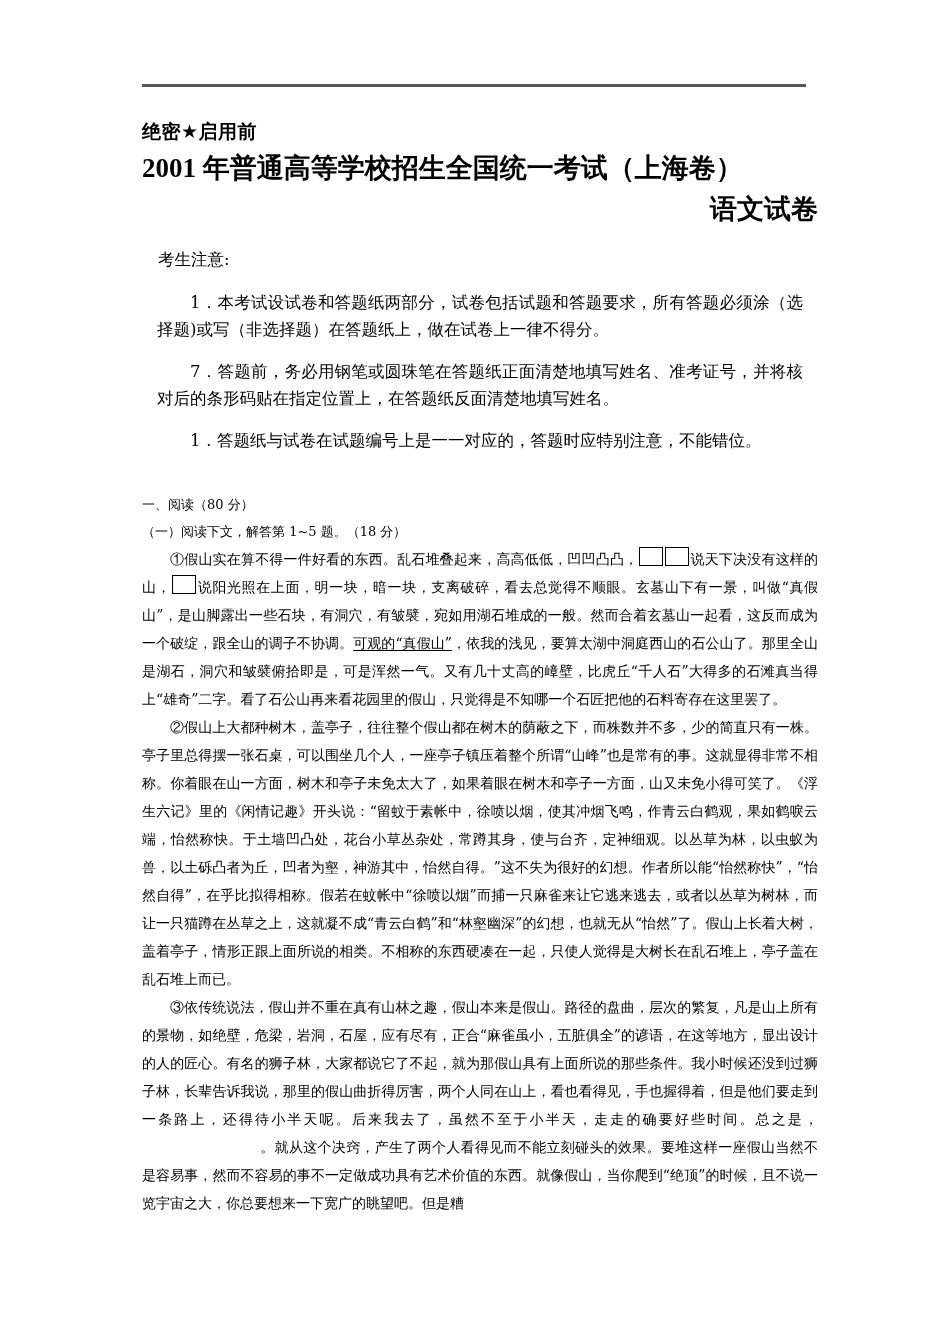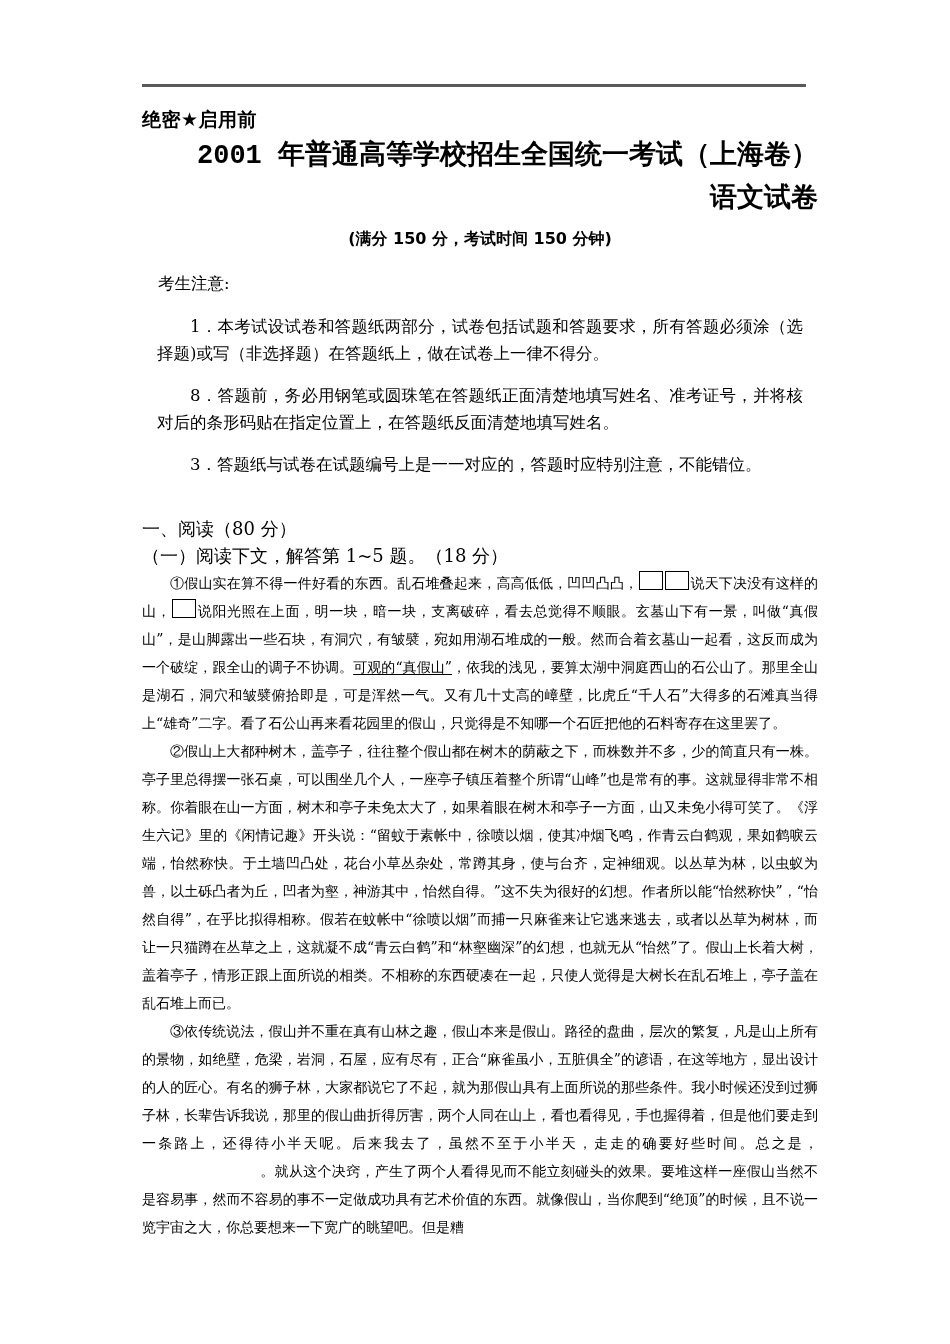--- a/index.html
+++ b/index.html
@@ -25,39 +25,39 @@
     position: absolute;
     left: 142px;
     top: 84px;
     width: 664px;
     height: 3px;
     background: #595959;
   }
   .content {
     position: absolute;
     left: 142px;
-    top: 104px;
+    top: 116px;
     width: 676px;
   }
 
   
   .secret-line {
     font-family: "DejaVu Sans", "Liberation Sans", sans-serif;
     font-weight: bold;
     font-size: 19px;
     line-height: 30px;
     letter-spacing: 0.5px;
     margin: 0 0 2px 0;
   }
   .doc-title {
-    font-family: Liberation Mono, monospace;
+    font-family: Liberation Serif, serif;
     font-weight: bold;
     font-size: 27px;
     line-height: 40px;
-    text-align: right;
+    text-align: left;
     margin: 0;
     letter-spacing: 0px;
   }
   .doc-subtitle {
     font-family: "DejaVu Sans", "Liberation Sans", sans-serif;
     font-weight: bold;
     font-size: 27px;
     line-height: 42px;
     text-align: right;
     margin: 0 0 6px 0;
@@ -83,21 +83,21 @@
     line-height: 27px;
     margin: 15px;
     text-align: justify;
     text-justify: inter-ideograph;
     text-indent: 2em;
   }
   .gap-md { height: 22px; }
 
   
   .section-heading {
-    font-size: 18px;
+    font-size: 13px;
     line-height: 27px;
     margin: 0;
     text-align: left;
   }
 
   
   .body-para {
     font-size: 14px;
     line-height: 28px;
     margin: 0;
@@ -135,26 +135,25 @@
   <div class="header-rule"></div>
 
   <div class="content">
 
     <p class="secret-line">绝密★启用前</p>
 
     <h1 class="doc-title">2001 年普通高等学校招生全国统一考试（上海卷）</h1>
 
     <h2 class="doc-subtitle">语文试卷</h2>
 
-    <p class="exam-meta">(满分 150 分，考试时间 150 分钟)</p>
 
     <p class="notice-head">考生注意:</p>
     <p class="notice-item">1．本考试设试卷和答题纸两部分，试卷包括试题和答题要求，所有答题必须涂（选择题)或写（非选择题）在答题纸上，做在试卷上一律不得分。</p>
-    <p class="notice-item">8．答题前，务必用钢笔或圆珠笔在答题纸正面清楚地填写姓名、准考证号，并将核对后的条形码贴在指定位置上，在答题纸反面清楚地填写姓名。</p>
-    <p class="notice-item">3．答题纸与试卷在试题编号上是一一对应的，答题时应特别注意，不能错位。</p>
+    <p class="notice-item">7．答题前，务必用钢笔或圆珠笔在答题纸正面清楚地填写姓名、准考证号，并将核对后的条形码贴在指定位置上，在答题纸反面清楚地填写姓名。</p>
+    <p class="notice-item">1．答题纸与试卷在试题编号上是一一对应的，答题时应特别注意，不能错位。</p>
 
     <div class="gap-md"></div>
 
     <p class="section-heading">一、阅读（80 分）</p>
     <p class="section-heading">（一）阅读下文，解答第 1~5 题。（18 分）</p>
 
     <p class="body-para"><span>①假山实在算不得一件好看的东西。乱石堆叠起来，高高低低，凹凹凸凸，</span><span class="blank-box"></span><span class="blank-box"></span><span>说天下决没有这样的山，</span><span class="blank-box"></span><span>说阳光照在上面，明一块，暗一块，支离破碎，看去总觉得不顺眼。玄墓山下有一景，叫做“真假山”，是山脚露出一些石块，有洞穴，有皱襞，宛如用湖石堆成的一般。然而合着玄墓山一起看，这反而成为一个破绽，跟全山的调子不协调。</span><span class="underlined">可观的“真假山”</span><span>，依我的浅见，要算太湖中洞庭西山的石公山了。那里全山是湖石，洞穴和皱襞俯拾即是，可是浑然一气。又有几十丈高的嶂壁，比虎丘“千人石”大得多的石滩真当得上“雄奇”二字。看了石公山再来看花园里的假山，只觉得是不知哪一个石匠把他的石料寄存在这里罢了。</span></p>
 
     <p class="body-para">②假山上大都种树木，盖亭子，往往整个假山都在树木的荫蔽之下，而株数并不多，少的简直只有一株。亭子里总得摆一张石桌，可以围坐几个人，一座亭子镇压着整个所谓“山峰”也是常有的事。这就显得非常不相称。你着眼在山一方面，树木和亭子未免太大了，如果着眼在树木和亭子一方面，山又未免小得可笑了。《浮生六记》里的《闲情记趣》开头说：“留蚊于素帐中，徐喷以烟，使其冲烟飞鸣，作青云白鹤观，果如鹤唳云端，怡然称快。于土墙凹凸处，花台小草丛杂处，常蹲其身，使与台齐，定神细观。以丛草为林，以虫蚁为兽，以土砾凸者为丘，凹者为壑，神游其中，怡然自得。”这不失为很好的幻想。作者所以能“怡然称快”，“怡然自得”，在乎比拟得相称。假若在蚊帐中“徐喷以烟”而捕一只麻雀来让它逃来逃去，或者以丛草为树林，而让一只猫蹲在丛草之上，这就凝不成“青云白鹤”和“林壑幽深”的幻想，也就无从“怡然”了。假山上长着大树，盖着亭子，情形正跟上面所说的相类。不相称的东西硬凑在一起，只使人觉得是大树长在乱石堆上，亭子盖在乱石堆上而已。</p>
 

